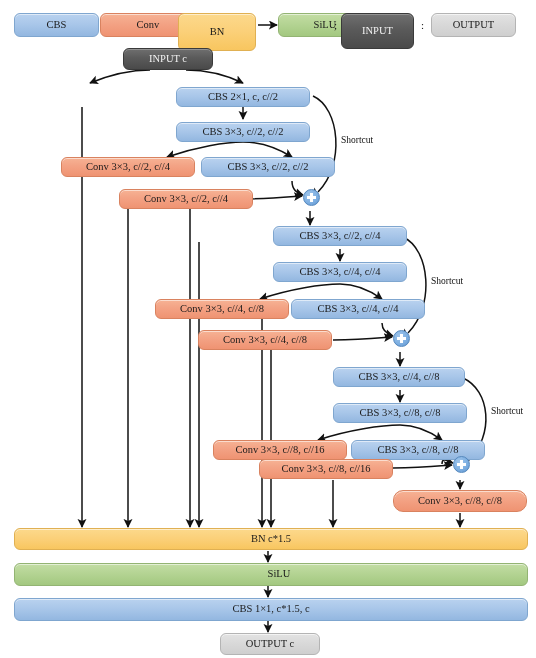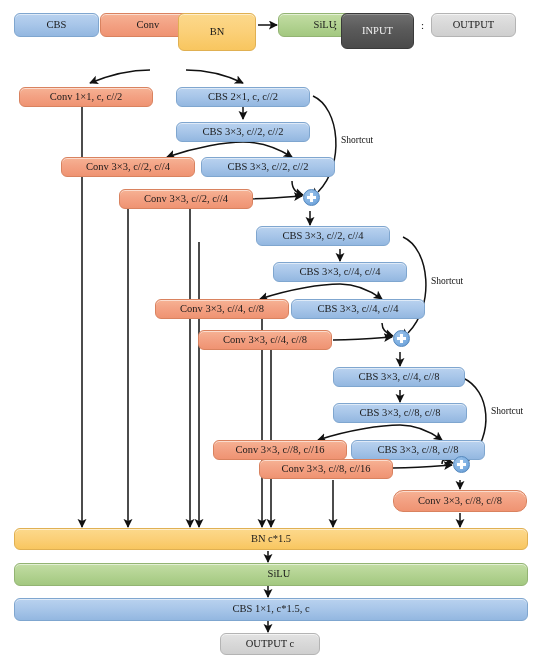--- a/index.html
+++ b/index.html
@@ -121,31 +121,31 @@
   <div class="node cbs" style="left:14px;top:13px;width:85px;height:24px;">CBS</div>
   <div class="legend-eq" style="left:110px;top:19px;">=</div>
   <div class="node conv" style="left:100px;top:13px;width:96px;height:24px;">Conv</div>
   <div class="node bn" style="left:178px;top:13px;width:78px;height:38px;">BN</div>
   <div class="node silu" style="left:278px;top:13px;width:78px;height:24px;">SiLU</div>
   <div class="legend-sep" style="left:334px;top:19px;">;</div>
   <div class="node inputbox" style="left:341px;top:13px;width:73px;height:36px;">INPUT</div>
   <div class="legend-sep" style="left:421px;top:19px;">:</div>
   <div class="node outputbox" style="left:431px;top:13px;width:85px;height:24px;">OUTPUT</div>
 
+  <div class="node inputbox" style="left:123px;top:48px;width:90px;height:22px;">INPUT c</div>
 
-  <div class="node conv" style="left:19px;top:87px;width:134px;height:20px;">Conv 1×1, c, c//2</div>
   <div class="node cbs" style="left:176px;top:87px;width:134px;height:20px;">CBS 2×1, c, c//2</div>
   <div class="node cbs" style="left:176px;top:122px;width:134px;height:20px;">CBS 3×3, c//2, c//2</div>
   <div class="node conv" style="left:61px;top:157px;width:134px;height:20px;">Conv 3×3, c//2, c//4</div>
   <div class="node cbs" style="left:201px;top:157px;width:134px;height:20px;">CBS 3×3, c//2, c//2</div>
   <div class="node conv" style="left:119px;top:189px;width:134px;height:20px;">Conv 3×3, c//2, c//4</div>
   <div class="plus" style="left:303px;top:189px;"></div>
   <div class="shortcut-label" style="left:341px;top:135px;">Shortcut</div>
 
-  <div class="node cbs" style="left:256px;top:226px;width:134px;height:20px;">CBS 3×3, c//2, c//4</div>
+  <div class="node cbs" style="left:273px;top:226px;width:134px;height:20px;">CBS 3×3, c//2, c//4</div>
   <div class="node cbs" style="left:273px;top:262px;width:134px;height:20px;">CBS 3×3, c//4, c//4</div>
   <div class="node conv" style="left:155px;top:299px;width:134px;height:20px;">Conv 3×3, c//4, c//8</div>
   <div class="node cbs" style="left:291px;top:299px;width:134px;height:20px;">CBS 3×3, c//4, c//4</div>
   <div class="node conv" style="left:198px;top:330px;width:134px;height:20px;">Conv 3×3, c//4, c//8</div>
   <div class="plus" style="left:393px;top:330px;"></div>
   <div class="shortcut-label" style="left:431px;top:276px;">Shortcut</div>
 
   <div class="node cbs" style="left:333px;top:367px;width:132px;height:20px;">CBS 3×3, c//4, c//8</div>
   <div class="node cbs" style="left:333px;top:403px;width:134px;height:20px;">CBS 3×3, c//8, c//8</div>
   <div class="node conv" style="left:213px;top:440px;width:134px;height:20px;">Conv 3×3, c//8, c//16</div>

